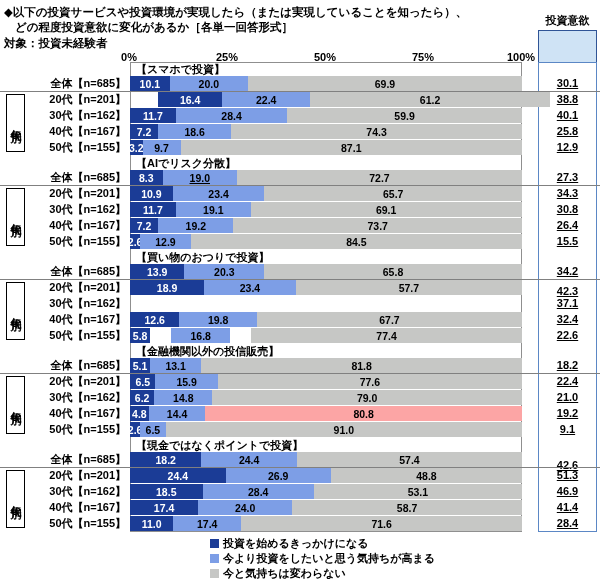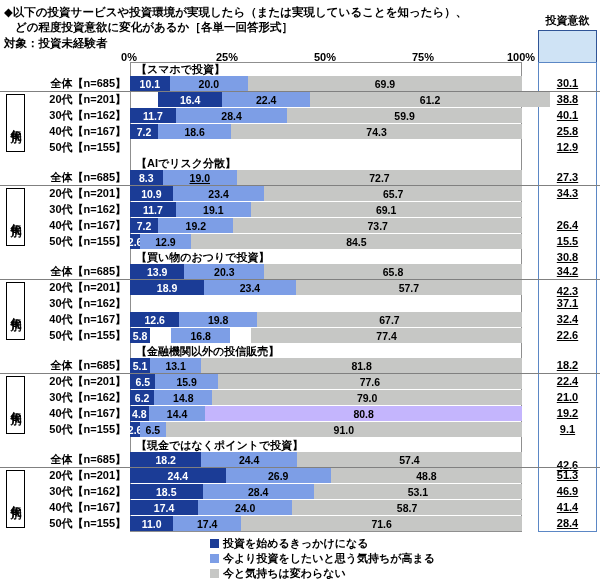--- a/index.html
+++ b/index.html
@@ -81,20 +81,25 @@
         </div>
         <div class="increase" style="top: 46px;">40.1</div>
         <div class="row-label" style="top: 62px;">40代【n=167】</div>
         <div class="bar" style="top: 62px;">
           <div class="seg" style="width: 7.2%; background: rgb(27, 60, 150); color: rgb(255, 255, 255);">7.2</div>
           <div class="seg" style="width: 18.6%; background: rgb(125, 158, 230); color: rgb(0, 0, 0);">18.6</div>
           <div class="seg" style="width: 74.3%; background: rgb(198, 199, 197); color: rgb(0, 0, 0);">74.3</div>
         </div>
         <div class="increase" style="top: 62px;">25.8</div>
         <div class="row-label" style="top: 78px;">50代【n=155】</div>
+        <div class="bar" style="top: 78px;">
+          <div class="seg" style="width: 3.2%; background: rgb(27, 60, 150); color: rgb(255, 255, 255);">3.2</div>
+          <div class="seg" style="width: 9.7%; background: rgb(125, 158, 230); color: rgb(0, 0, 0);">9.7</div>
+          <div class="seg" style="width: 87.1%; background: rgb(198, 199, 197); color: rgb(0, 0, 0);">87.1</div>
+        </div>
         <div class="increase" style="top: 78px;">12.9</div>
         <div class="separator" style="top: 29px;"></div>
         <div class="age-box" style="top: 32px; height: 58px;">年代別</div>
       </div>
       <div class="group" style="top: 156px;">
         <div class="group-title">【AIでリスク分散】</div>
         <div class="row-label" style="top: 14px;">全体【n=685】</div>
         <div class="bar" style="top: 14px;">
           <div class="seg" style="width: 8.3%; background: rgb(27, 60, 150); color: rgb(255, 255, 255);">8.3</div>
           <div class="seg" style="width: 19%; background: rgb(125, 158, 230); color: rgb(0, 0, 0); text-decoration: underline;">19.0</div>
@@ -107,21 +112,21 @@
           <div class="seg" style="width: 23.4%; background: rgb(125, 158, 230); color: rgb(0, 0, 0);">23.4</div>
           <div class="seg" style="width: 65.7%; background: rgb(198, 199, 197); color: rgb(0, 0, 0);">65.7</div>
         </div>
         <div class="increase" style="top: 30px;">34.3</div>
         <div class="row-label" style="top: 46px;">30代【n=162】</div>
         <div class="bar" style="top: 46px;">
           <div class="seg" style="width: 11.7%; background: rgb(27, 60, 150); color: rgb(255, 255, 255);">11.7</div>
           <div class="seg" style="width: 19.1%; background: rgb(125, 158, 230); color: rgb(0, 0, 0);">19.1</div>
           <div class="seg" style="width: 69.1%; background: rgb(198, 199, 197); color: rgb(0, 0, 0);">69.1</div>
         </div>
-        <div class="increase" style="top: 46px; margin-top: 48px;">30.8</div>
+        <div class="increase" style="top: 46px;">30.8</div>
         <div class="row-label" style="top: 62px;">40代【n=167】</div>
         <div class="bar" style="top: 62px;">
           <div class="seg" style="width: 7.2%; background: rgb(27, 60, 150); color: rgb(255, 255, 255);">7.2</div>
           <div class="seg" style="width: 19.2%; background: rgb(125, 158, 230); color: rgb(0, 0, 0);">19.2</div>
           <div class="seg" style="width: 73.7%; background: rgb(198, 199, 197); color: rgb(0, 0, 0);">73.7</div>
         </div>
         <div class="increase" style="top: 62px;">26.4</div>
         <div class="row-label" style="top: 78px;">50代【n=155】</div>
         <div class="bar" style="top: 78px;">
           <div class="seg" style="width: 2.6%; background: rgb(27, 60, 150); color: rgb(255, 255, 255);">2.6</div>
@@ -187,21 +192,21 @@
         <div class="bar" style="top: 46px;">
           <div class="seg" style="width: 6.2%; background: rgb(27, 60, 150); color: rgb(255, 255, 255);">6.2</div>
           <div class="seg" style="width: 14.8%; background: rgb(125, 158, 230); color: rgb(0, 0, 0);">14.8</div>
           <div class="seg" style="width: 79%; background: rgb(198, 199, 197); color: rgb(0, 0, 0);">79.0</div>
         </div>
         <div class="increase" style="top: 46px;">21.0</div>
         <div class="row-label" style="top: 62px;">40代【n=167】</div>
         <div class="bar" style="top: 62px;">
           <div class="seg" style="width: 4.8%; background: rgb(27, 60, 150); color: rgb(255, 255, 255);">4.8</div>
           <div class="seg" style="width: 14.4%; background: rgb(125, 158, 230); color: rgb(0, 0, 0);">14.4</div>
-          <div class="seg" style="width: 80.8%; background: #c4b5fd; color: rgb(0, 0, 0); text-align: right;">80.8</div>
+          <div class="seg" style="width: 80.8%; background: #fca5a5; color: rgb(0, 0, 0); text-align: right;">80.8</div>
         </div>
         <div class="increase" style="top: 62px;">19.2</div>
         <div class="row-label" style="top: 78px;">50代【n=155】</div>
         <div class="bar" style="top: 78px;">
           <div class="seg" style="width: 2.6%; background: rgb(27, 60, 150); color: rgb(255, 255, 255);">2.6</div>
           <div class="seg" style="width: 6.5%; background: rgb(125, 158, 230); color: rgb(0, 0, 0);">6.5</div>
           <div class="seg" style="width: 91%; background: rgb(198, 199, 197); color: rgb(0, 0, 0);">91.0</div>
         </div>
         <div class="increase" style="top: 78px;">9.1</div>
         <div class="separator" style="top: 29px;"></div>

